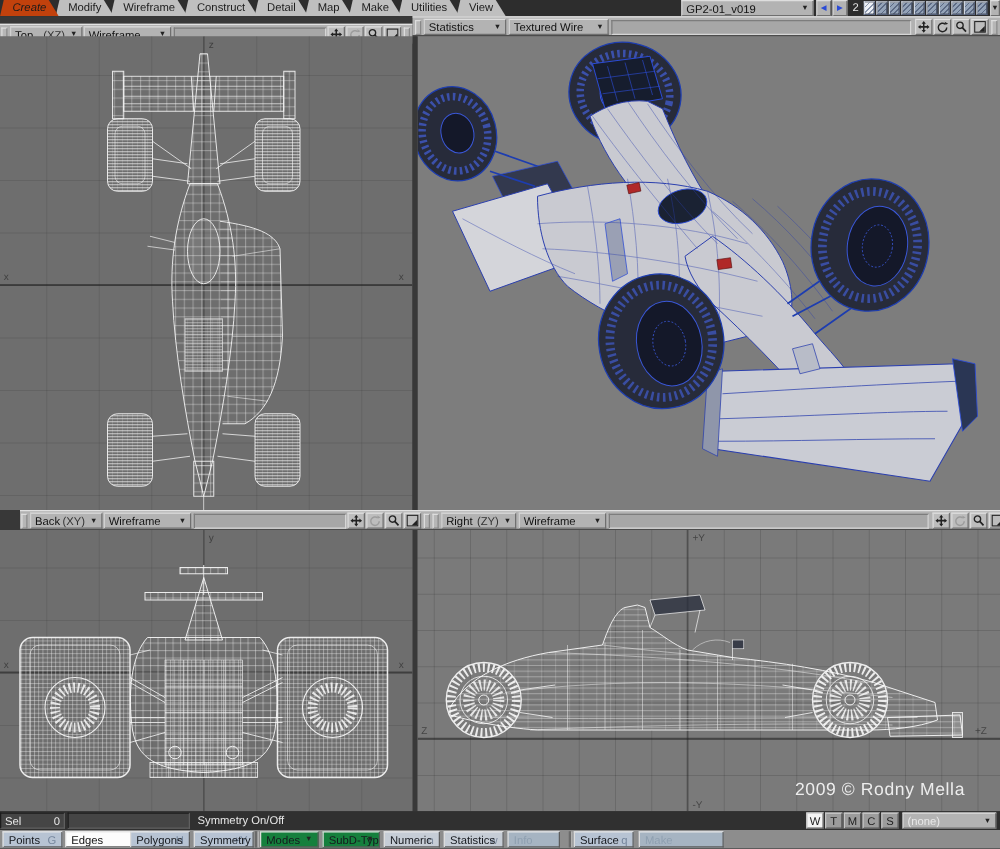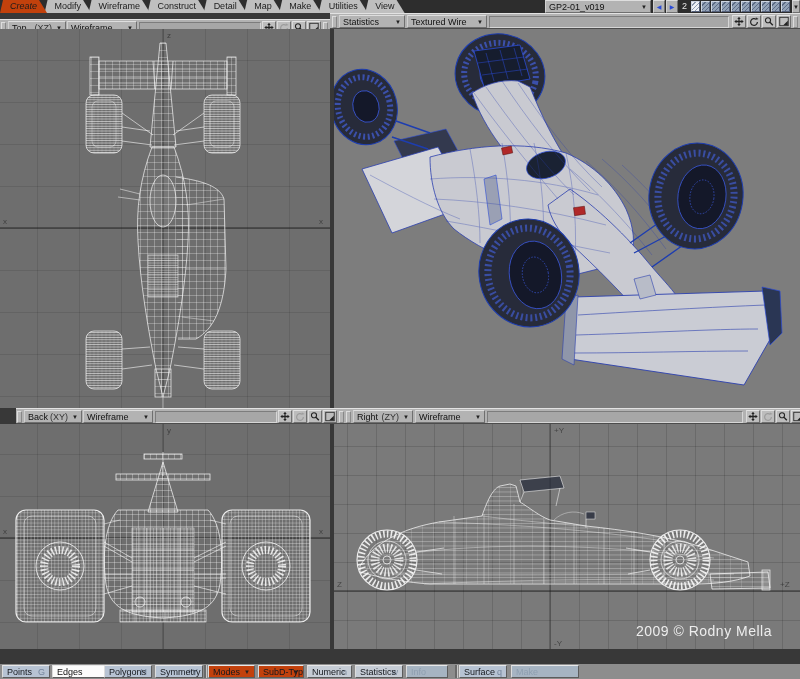--- a/index.html
+++ b/index.html
@@ -51,21 +51,21 @@
       border-right:1px solid #555;border-bottom:1px solid #555;box-sizing:border-box;}
   .vmap.sel{background:#f4f4f4;}
   
   #toolrow{position:absolute;left:0;top:664px;width:800px;height:15px;background:#8d8d8d;}
   .tb{position:absolute;top:1px;height:13px;line-height:12px;box-sizing:border-box;padding:0 4px;
       border-top:1px solid #e8e8e8;border-left:1px solid #dcdcdc;
       border-right:1px solid #5c5c5c;border-bottom:1px solid #5c5c5c;white-space:nowrap;overflow:hidden;}
   .tb .sc{float:right;color:rgba(60,80,110,.55);margin-left:3px;}
   .tb-blue{background:#b7c3d3;color:#15181d;}
   .tb-white{background:#fcfcfc;color:#111;}
-  .tb-gray{background:#c2410c;color:#15181d;}
+  .tb-gray{background:#15803d;color:#15181d;}
   .tb-lgray{background:#c6cdd6;color:#15181d;}
   .tb-dis{background:#a6b4c2;color:#8e9fb0;}
   .tdiv{position:absolute;top:1px;width:2px;height:13px;background:#6a6a6a;border-right:1px solid #c8c8c8;}
   
   .layerbtn{position:absolute;top:1px;width:9px;height:11px;box-sizing:border-box;
       border:1px solid #55607a;border-top-color:#cfd6e2;border-left-color:#cfd6e2;
       background:repeating-linear-gradient(135deg,#94a3b8 0 2px,#5c6a84 2px 3px);}
   .layerbtn.sel{background:repeating-linear-gradient(135deg,#eef1f6 0 2px,#8d99af 2px 3px);}
   text{font-family:"Liberation Sans",sans-serif;}
 </style>
@@ -481,20 +481,37 @@
         <circle cx="346" cy="136" r="26" stroke="rgba(255,255,255,.85)" stroke-width="7" stroke-dasharray="1.6 2.2"></circle>
         <circle cx="346" cy="136" r="19" stroke-width=".7"></circle>
         <circle cx="346" cy="136" r="12" stroke="rgba(255,255,255,.8)" stroke-width="9" stroke-dasharray="1.4 1.9"></circle>
         <circle cx="346" cy="136" r="4" stroke-width=".8"></circle>
         <path d="M82 128 110 124M82 146 108 150M316 128 292 124M316 146 294 150" stroke-width=".7"></path>
       </g>
       <text x="438" y="212" text-anchor="end" font-size="14" fill="#ededed" letter-spacing=".5">2009 © Rodny Mella</text>
     </svg>
   </div>
 
+  <div id="statusrow">
+    <div class="sfield" style="left:0;width:52px;">
+      <span>Sel</span>
+      <span style="float:right">0</span>
+    </div>
+    <div class="sfield" style="left:54px;width:98px;"></div>
+    <span class="abs" style="left:158px;top:2px;color:#e9e9e9;">Symmetry On/Off</span>
+    <div class="vmap sel" style="left:645px;">W</div>
+    <div class="vmap" style="left:660px;">T</div>
+    <div class="vmap" style="left:675px;">M</div>
+    <div class="vmap" style="left:690px;">C</div>
+    <div class="vmap" style="left:705px;">S</div>
+    <div class="dd" style="left:722px;top:1px;width:75px;">
+      <span>(none)</span>
+      <span class="arr">▼</span>
+    </div>
+  </div>
 
   <div id="toolrow">
     <div class="tb tb-blue" style="left:2px;width:48px;">
       <span class="sc">G</span>
       <span>Points</span>
     </div>
     <div class="tb tb-white" style="left:52px;width:67px;">
       <span>Edges</span>
     </div>
     <div class="tb tb-blue" style="left:104px;width:48px;">

